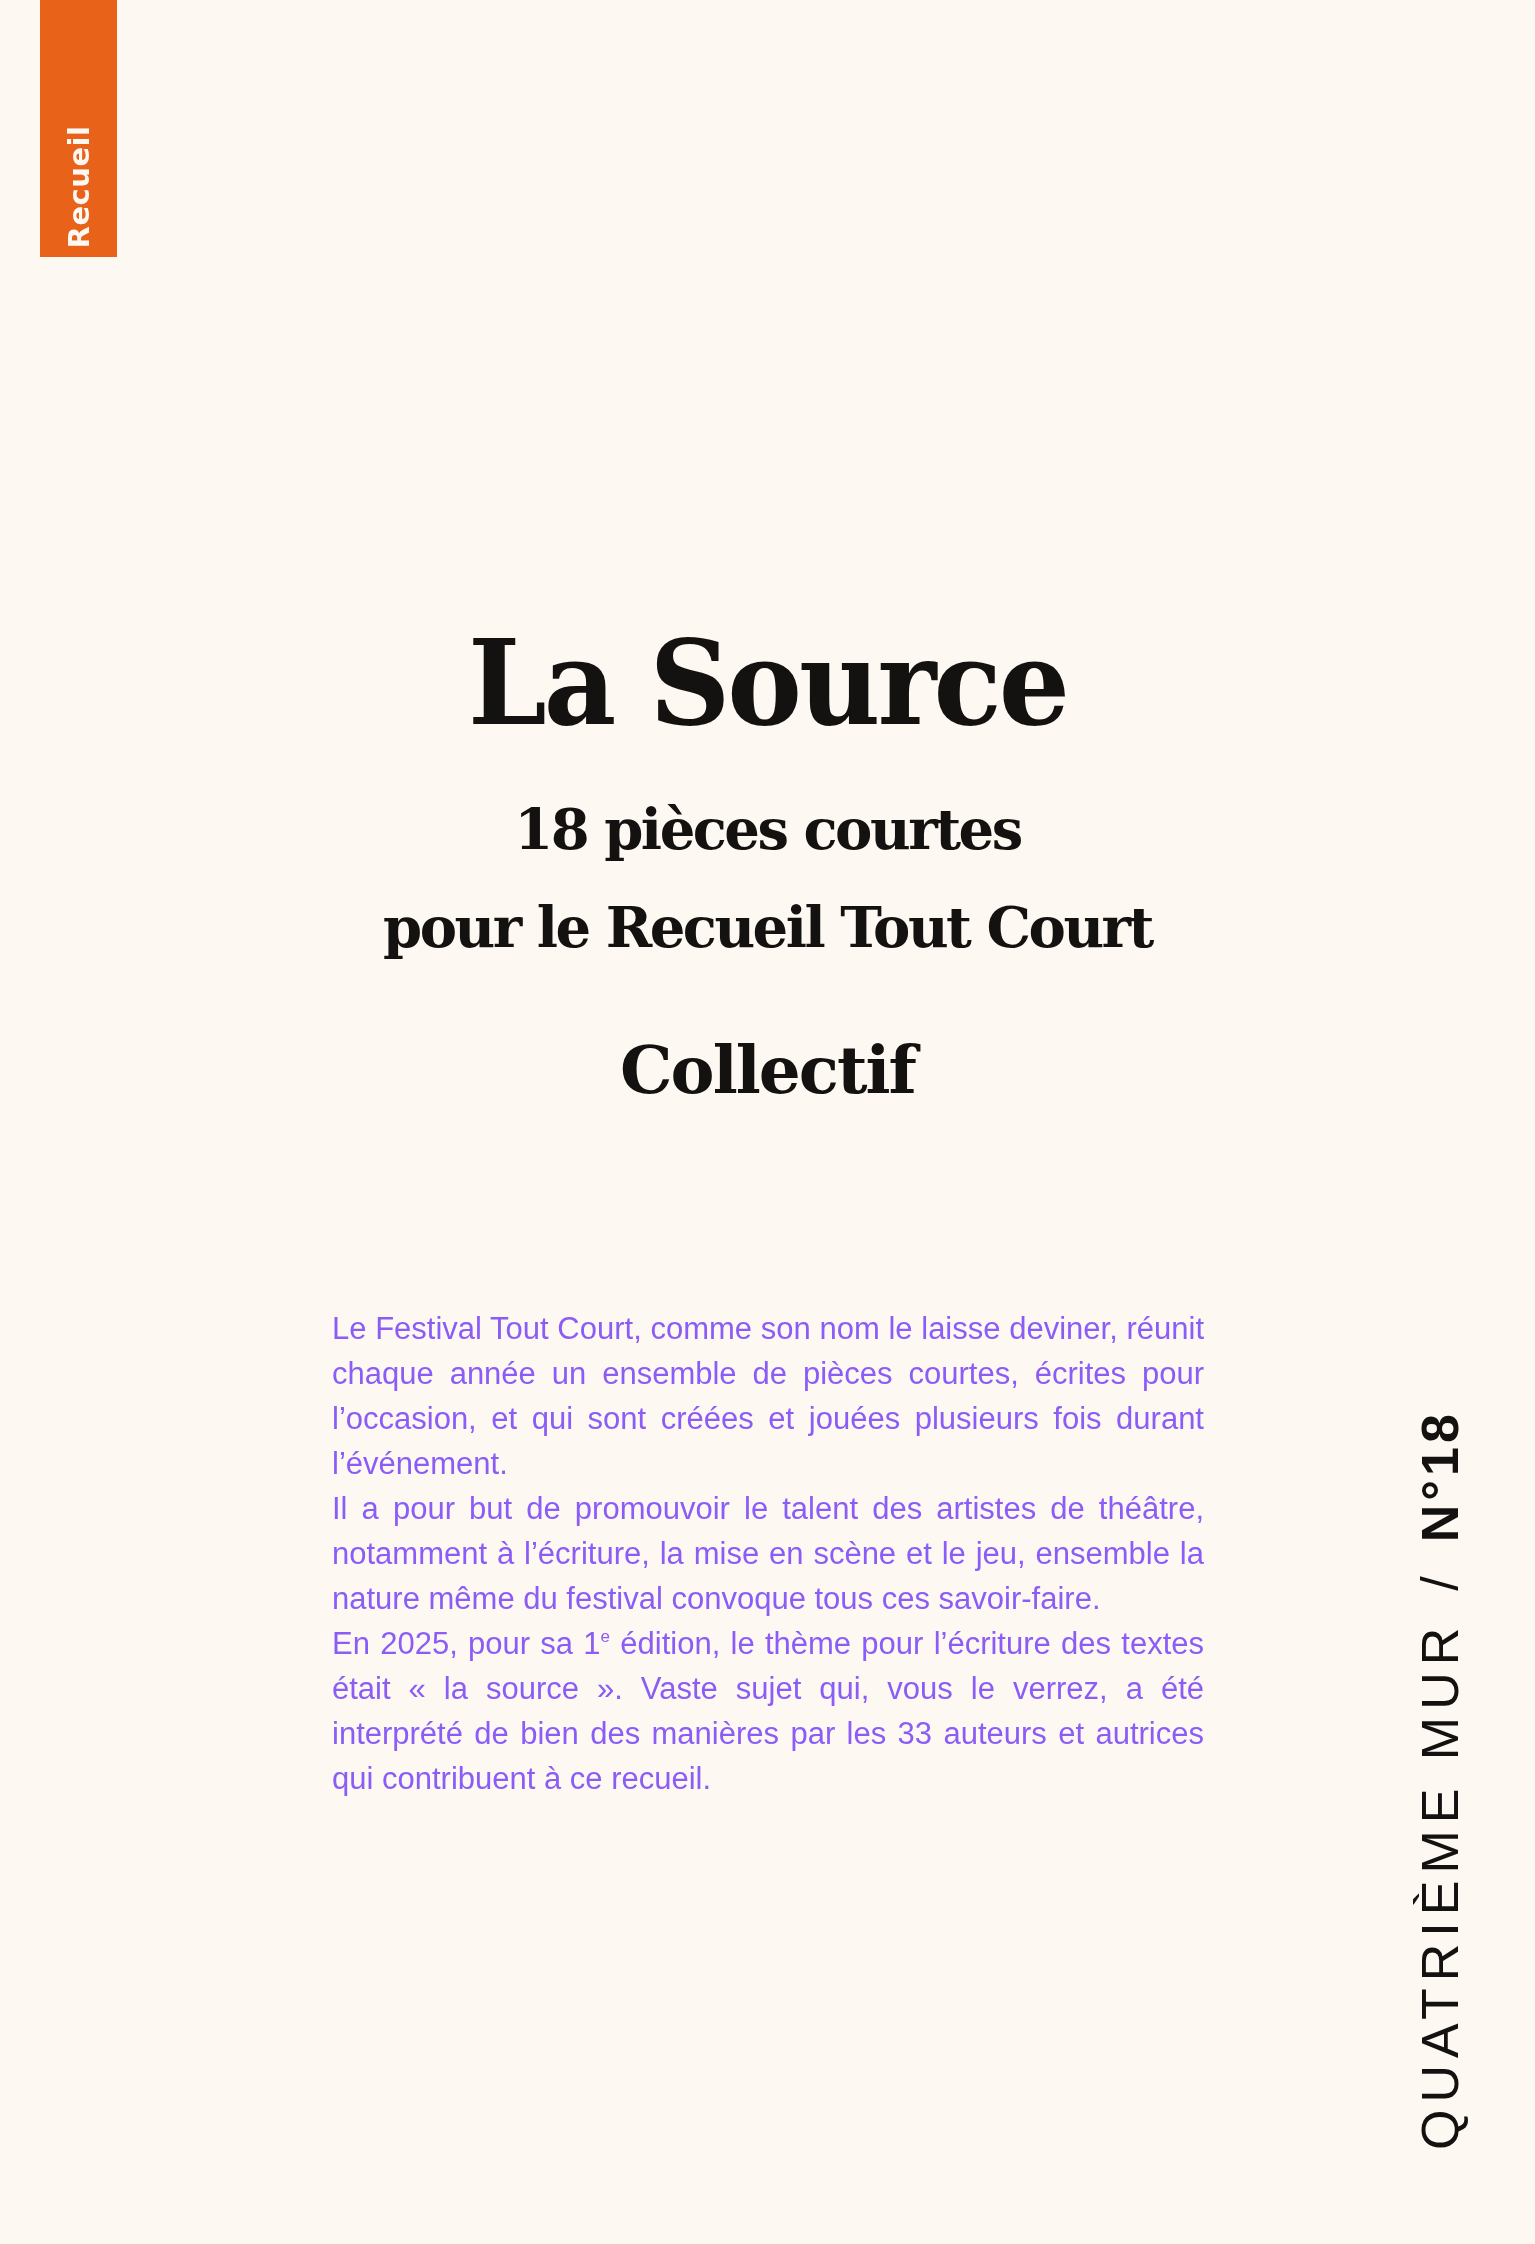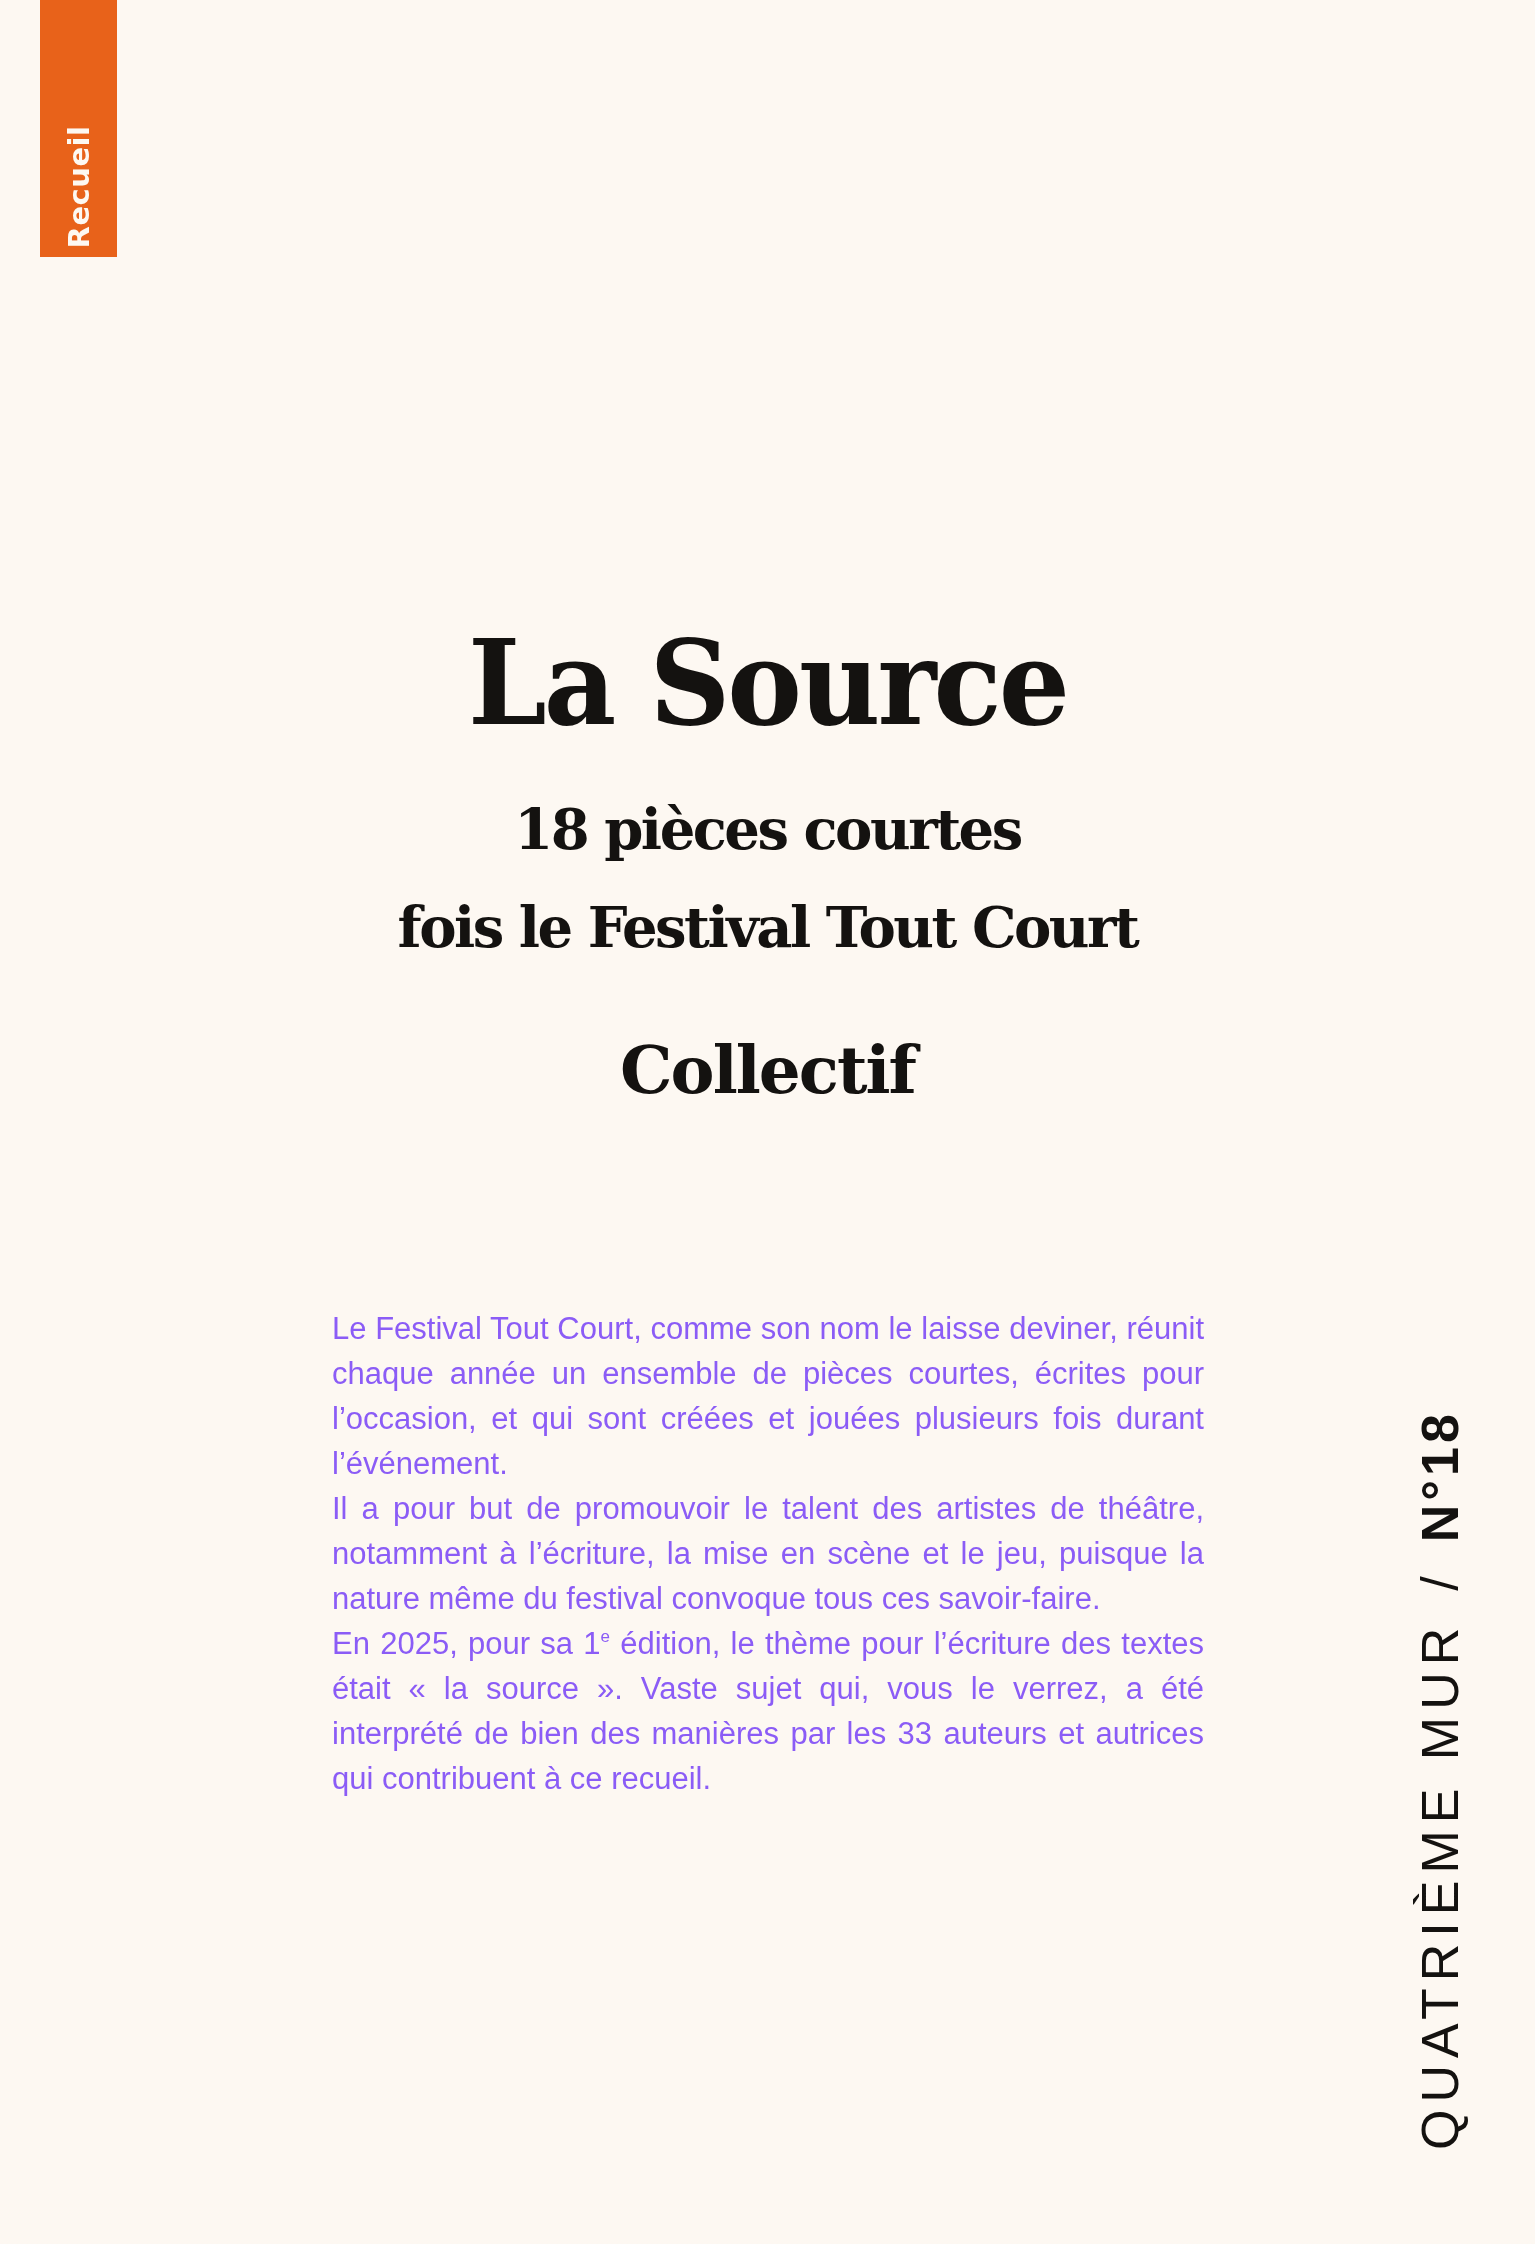--- a/index.html
+++ b/index.html
@@ -115,28 +115,28 @@
 <body>
 
 <div class="tab">
   <span class="tab-label">Recueil</span>
 </div>
 
 <div class="title-block title">La Source</div>
 
 <div class="title-block subtitle">
   <div>18 pièces courtes</div>
-  <div>fois le Festival Tout Court</div>
+  <div>pour le Recueil Tout Court</div>
 </div>
 
 <div class="title-block author">Collectif</div>
 
 <div class="body-text">
   <p>Le Festival Tout Court, comme son nom le laisse deviner, réunit chaque année un ensemble de pièces courtes, écrites pour l’occasion, et qui sont créées et jouées plusieurs fois durant l’événement.</p>
-  <p>Il a pour but de promouvoir le talent des artistes de théâtre, notamment à l’écriture, la mise en scène et le jeu, puisque la nature même du festival convoque tous ces savoir-faire.</p>
+  <p>Il a pour but de promouvoir le talent des artistes de théâtre, notamment à l’écriture, la mise en scène et le jeu, ensemble la nature même du festival convoque tous ces savoir-faire.</p>
   <p><span>En 2025, pour sa 1</span><sup>e</sup><span> édition, le thème pour l’écriture des textes était « la source ». Vaste sujet qui, vous le verrez, a été interprété de bien des manières par les 33 auteurs et autrices qui contribuent à ce recueil.</span></p>
 </div>
 
 <div class="series">
   <span class="series-name">QUATRIÈME MUR</span>
   <span class="series-sep">/</span>
   <span class="series-num">N°18</span>
 </div>
 
 </body></html>

